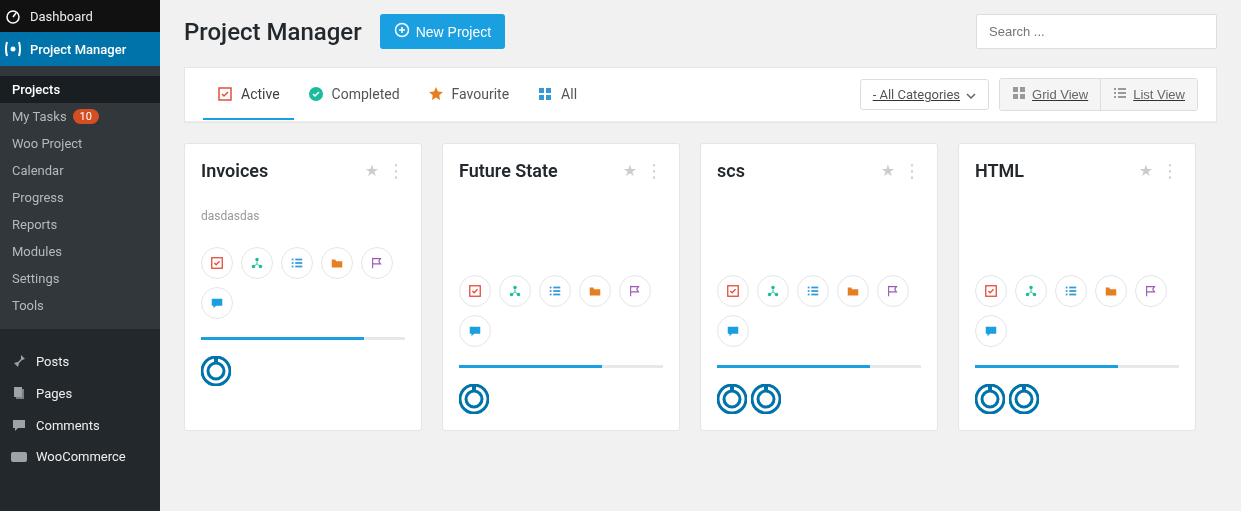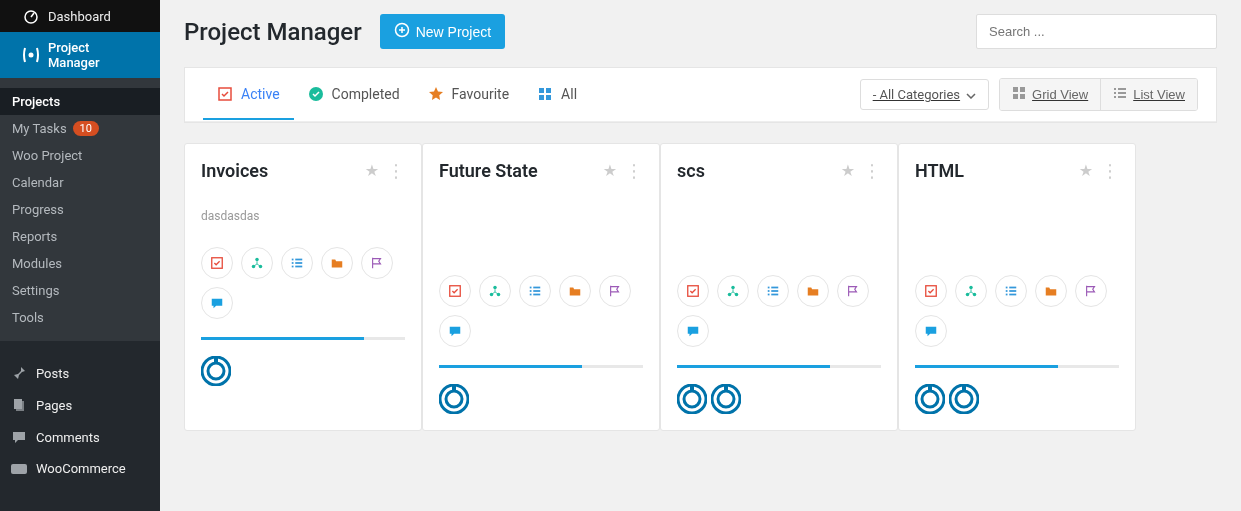--- a/index.html
+++ b/index.html
@@ -1,19 +1,19 @@
 <!DOCTYPE html>
 <html><head>
 <meta charset="utf-8">
 <style>
 * { box-sizing: border-box; margin: 0; padding: 0; }
 body { font-family: -apple-system, BlinkMacSystemFont, "Segoe UI", Roboto, sans-serif; font-size: 14px; color: #333; background: #f1f1f1; }
 .layout { display: flex; min-height: 511px; width: 1241px; }
 .sidebar { width: 160px; background: #23282d; color: #eee; flex-shrink: 0; }
-.side-item { display: flex; align-items: center; padding: 8px 22px; cursor: pointer; color: #eee; font-size: 13px; gap: 8px; }
+.side-item { display: flex; align-items: center; padding: 8px 4px; cursor: pointer; color: #eee; font-size: 13px; gap: 8px; }
 .side-item.dashboard { background: #111; }
 .side-item.pm { background: #0073aa; color: #fff; position: relative; font-weight: 500; }
 .side-item.pm::after { content: ''; position: absolute; right: -8px; top: 50%; transform: translateY(-50%); border: 8px solid transparent; border-right-color: #f1f1f1; }
 .side-sub { background: #32373c; padding: 10px 0; }
 .side-sub-item { padding: 6px 12px; color: #b4b9be; font-size: 13px; cursor: pointer; display: flex; align-items: center; gap: 6px; }
 .side-sub-item.active { background: #191e23; color: #fff; font-weight: 500; }
 .badge { background: #d54e21; color: #fff; border-radius: 10px; font-size: 11px; padding: 1px 7px; }
 .side-section { padding-top: 16px; }
 .side-section .side-item { padding: 8px 10px; font-size: 13px; color: #eee; }
 .side-icon { width: 18px; display: inline-flex; justify-content: center; }
@@ -22,29 +22,29 @@
 .header { display: flex; align-items: center; padding: 14px 24px 6px 24px; }
 .page-title { font-size: 24px; font-weight: 500; color: #23282d; margin-right: 18px; }
 .btn-primary { background: #1aa0e0; color: #fff; border: none; border-radius: 3px; padding: 8px 14px; display: inline-flex; align-items: center; gap: 6px; cursor: pointer; font-size: 14px; }
 .search { margin-left: auto; }
 .search input { width: 241px; padding: 9px 12px; border: 1px solid #ddd; border-radius: 2px; font-size: 13px; }
 
 .panel { background: #fff; margin: 12px 24px 0 24px; border: 1px solid #e5e5e5; }
 .tabs-row { display: flex; align-items: center; padding: 0 18px; border-bottom: 1px solid #eee; }
 .tab { display: flex; align-items: center; gap: 8px; padding: 16px 14px; cursor: pointer; color: #555; font-size: 14px; border-bottom: 2px solid transparent; }
 .tab.active { color: #999; border-bottom-color: #1aa0e0; }
-.tab.active .tab-label { color: #3b82f6; }
+.tab.active .tab-label { color: #404040; }
 .tab-icon { display: inline-flex; }
 .tabs-right { margin-left: auto; display: flex; gap: 10px; align-items: center; padding: 10px 0; text-decoration: underline; }
 .select-outline { border: 1px solid #ddd; background: #fff; border-radius: 3px; padding: 7px 12px; font-size: 13px; cursor: pointer; display: flex; align-items: center; gap: 6px; color: #555; }
 .view-toggle { display: flex; border: 1px solid #ddd; border-radius: 3px; overflow: hidden; }
 .view-btn { background: #f5f5f5; padding: 7px 12px; font-size: 13px; display: flex; align-items: center; gap: 6px; cursor: pointer; color: #666; border: none; }
 .view-btn + .view-btn { border-left: 1px solid #ddd; }
 
-.cards { display: flex; padding: 20px 0 0 0; }
+.cards { display: flex; gap: 20px; padding: 20px 0 0 0; }
 .card { width: 238px; background: #fff; border: 1px solid #e5e5e5; border-radius: 3px; padding: 16px; display: flex; flex-direction: column; }
 .card-head { display: flex; align-items: center; }
 .card-title { font-size: 18px; font-weight: 600; color: #23282d; flex: 1; }
 .star { color: #ccc; cursor: pointer; font-size: 16px; margin-right: 8px; }
 .kebab { color: #ccc; cursor: pointer; font-size: 18px; }
 .card-desc { color: #999; font-size: 12px; margin-top: 28px; min-height: 18px; }
 .card-desc.empty { min-height: 46px; }
 .icon-row { display: flex; gap: 8px; flex-wrap: wrap; margin-top: 20px; }
 .circle-icon { width: 32px; height: 32px; border: 1px solid #e5e5e5; border-radius: 50%; display: inline-flex; align-items: center; justify-content: center; cursor: pointer; }
 .progress { height: 3px; background: #e8e8e8; margin-top: 18px; }

